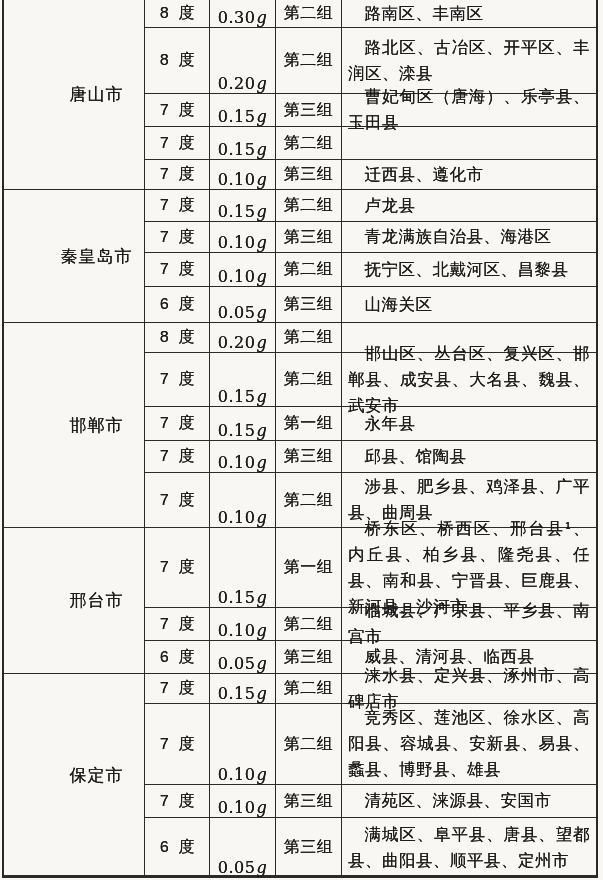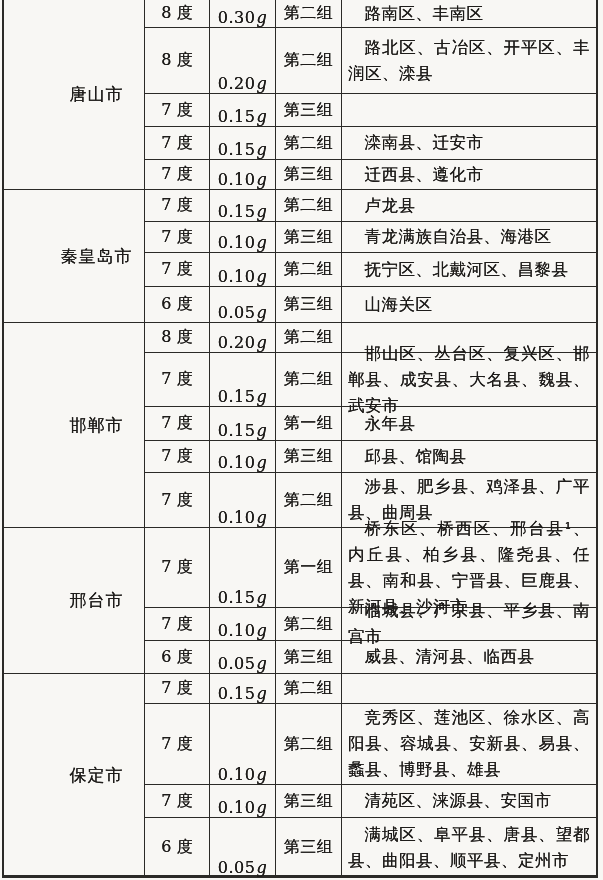--- a/index.html
+++ b/index.html
@@ -57,21 +57,21 @@
     flex-direction:row;
   }
   .row:not(:last-child){border-bottom:1px solid var(--line);}
   .cell{
     display:flex;
     align-items:center;
     justify-content:center;
     font-size:16px;
     text-shadow:0 0 .5px currentColor;
   }
-  .intensity-cell{flex:0 0 65px;width:65px;border-right:1px solid var(--line);}
+  .intensity-cell{flex:0 0 65px;width:65px;border-right:1px solid var(--line);font-family:Liberation Mono, monospace;}
   .pga-cell{flex:0 0 66px;width:66px;border-right:1px solid var(--line);letter-spacing:.5px;align-items:flex-end;}
   .pga-cell .unit{font-style:italic;padding-left:1px;}
   .group-cell{flex:0 0 66px;width:66px;border-right:1px solid var(--line);letter-spacing:.5px;}
   .districts-cell{
     flex:1 1 auto;
     justify-content:flex-start;
     padding:1px 6px;
   }
   .districts-cell p{
     width:100%;
@@ -114,31 +114,31 @@
               <p>路北区、古冶区、开平区、丰润区、滦县</p>
             </div>
           </div>
           <div class="row" style="height: 33px;">
             <div class="cell intensity-cell">7 度</div>
             <div class="cell pga-cell">
               <span>0.15</span>
               <span class="unit">g</span>
             </div>
             <div class="cell group-cell">第三组</div>
+            <div class="cell districts-cell">
+              <p>曹妃甸区（唐海）、乐亭县、玉田县</p>
+            </div>
           </div>
           <div class="row" style="height: 33px;">
             <div class="cell intensity-cell">7 度</div>
             <div class="cell pga-cell">
               <span>0.15</span>
               <span class="unit">g</span>
             </div>
             <div class="cell group-cell">第二组</div>
-            <div class="cell districts-cell">
-              <p>滦南县、迁安市</p>
-            </div>
           </div>
           <div class="row" style="height: 29px;">
             <div class="cell intensity-cell">7 度</div>
             <div class="cell pga-cell">
               <span>0.10</span>
               <span class="unit">g</span>
             </div>
             <div class="cell group-cell">第三组</div>
             <div class="cell districts-cell">
               <p>迁西县、遵化市</p>
@@ -293,20 +293,23 @@
       <div class="section">
         <div class="city-cell">保定市</div>
         <div class="rows">
           <div class="row" style="height: 30px;">
             <div class="cell intensity-cell">7 度</div>
             <div class="cell pga-cell">
               <span>0.15</span>
               <span class="unit">g</span>
             </div>
             <div class="cell group-cell">第二组</div>
+            <div class="cell districts-cell">
+              <p>涞水县、定兴县、涿州市、高碑店市</p>
+            </div>
           </div>
           <div class="row" style="height: 81px;">
             <div class="cell intensity-cell">7 度</div>
             <div class="cell pga-cell">
               <span>0.10</span>
               <span class="unit">g</span>
             </div>
             <div class="cell group-cell">第二组</div>
             <div class="cell districts-cell">
               <p>竞秀区、莲池区、徐水区、高阳县、容城县、安新县、易县、蠡县、博野县、雄县</p>

